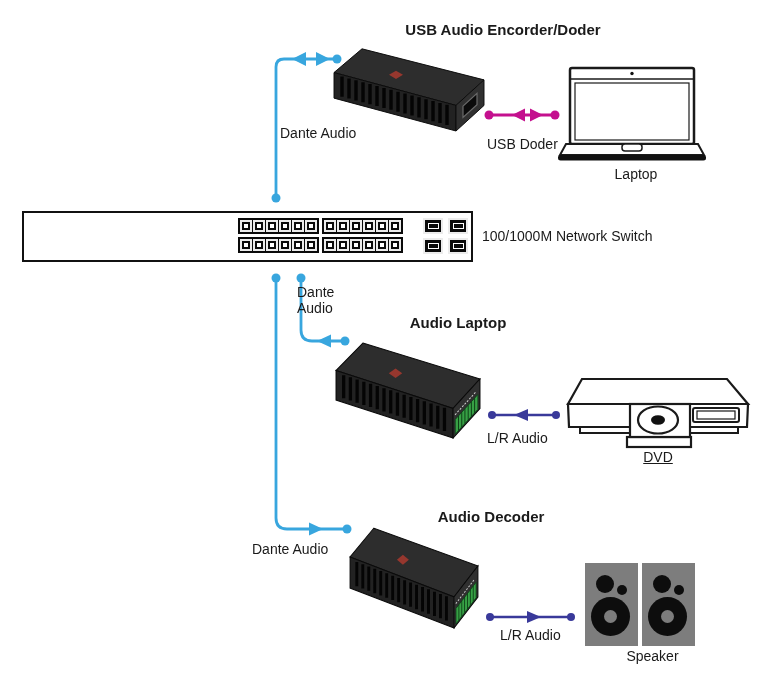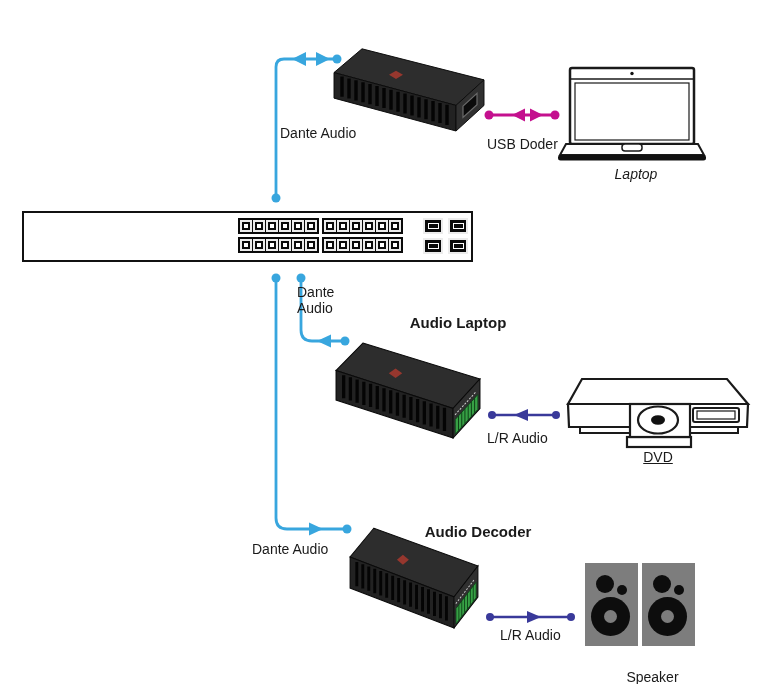--- a/index.html
+++ b/index.html
@@ -184,26 +184,28 @@
     <div class="tw"></div>
     <div class="sm"></div>
     <div class="wf"></div>
   </div>
   <div class="spk" style="left:642px;">
     <div class="tw"></div>
     <div class="sm"></div>
     <div class="wf"></div>
   </div>
 
+  <div class="lbl bold center" style="left:393px;top:22px;width:220px;">USB Audio Encorder/Doder</div>
   <div class="lbl" style="left:280px;top:125px;">Dante Audio</div>
   <div class="lbl" style="left:487px;top:136px;">USB Doder</div>
-  <div class="lbl center" style="left:600px;top:166px;width:72px;font-style:italic;">Laptop</div>
+  <div class="lbl center" style="left:600px;top:166px;width:72px;">Laptop</div>
+  <div class="lbl" style="left:482px;top:228px;">100/1000M Network Switch</div>
   <div class="lbl two-line" style="left:297px;top:284px;">Dante
 Audio</div>
   <div class="lbl bold center" style="left:398px;top:315px;width:120px;">Audio Laptop</div>
   <div class="lbl" style="left:487px;top:430px;">L/R Audio</div>
   <div class="lbl center" style="left:630px;top:449px;width:56px;text-decoration:underline;">DVD</div>
-  <div class="lbl bold center" style="left:418px;top:509px;width:120px;margin-top:15px;">Audio Decoder</div>
+  <div class="lbl bold center" style="left:431px;top:509px;width:120px;">Audio Decoder</div>
   <div class="lbl" style="left:252px;top:541px;">Dante Audio</div>
   <div class="lbl" style="left:500px;top:627px;">L/R Audio</div>
-  <div class="lbl center" style="left:610px;top:669px;width:85px;">Speaker</div>
+  <div class="lbl center" style="left:610px;top:648px;width:85px;">Speaker</div>
 
 </div>
 
 </body></html>

